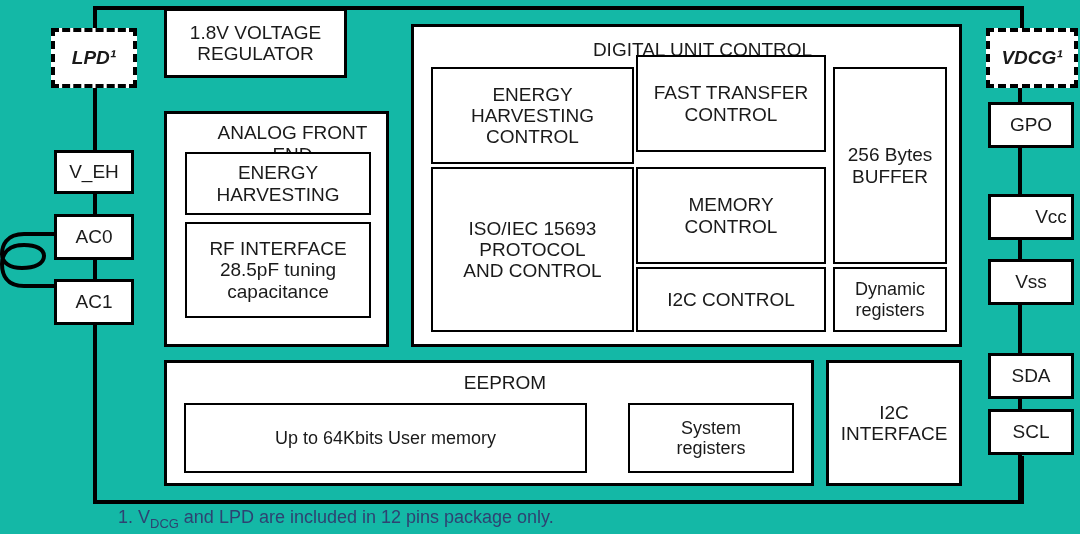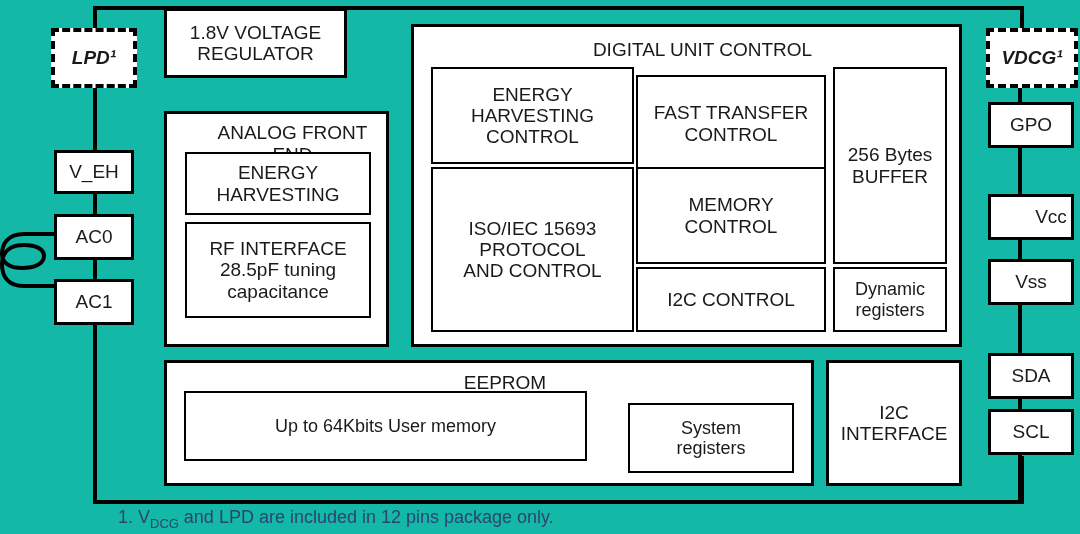--- a/index.html
+++ b/index.html
@@ -189,21 +189,21 @@
 
   <div class="group" style="left:411px; top:24px; width:551px; height:323px;">
     <div class="grp-title f-grp-lg" style="top:12px;">DIGITAL UNIT CONTROL</div>
 
     <div class="box thin f-blk" style="left:17px; top:40px; width:203px; height:97px; flex-direction:column;">
       <span class="lbl">ENERGY</span>
       <span class="lbl">HARVESTING</span>
       <span class="lbl">CONTROL</span>
     </div>
 
-    <div class="box thin f-blk" style="left:222px; top:48px; width:190px; height:97px; flex-direction:column;">
+    <div class="box thin f-blk" style="left:222px; top:28px; width:190px; height:97px; flex-direction:column;">
       <span class="lbl">FAST TRANSFER</span>
       <span class="lbl">CONTROL</span>
     </div>
 
     <div class="box thin f-blk" style="left:419px; top:40px; width:114px; height:197px; flex-direction:column;">
       <span class="lbl">256 Bytes</span>
       <span class="lbl">BUFFER</span>
     </div>
 
     <div class="box thin f-blk" style="left:17px; top:140px; width:203px; height:165px; flex-direction:column;">
@@ -223,21 +223,21 @@
 
     <div class="box thin f-blk-sm" style="left:419px; top:240px; width:114px; height:65px; flex-direction:column;">
       <span class="lbl">Dynamic</span>
       <span class="lbl">registers</span>
     </div>
   </div>
 
   <div class="group" style="left:164px; top:360px; width:650px; height:126px;">
     <div class="grp-title f-grp-lg" style="top:9px;">EEPROM</div>
 
-    <div class="box thin f-blk-sm" style="left:17px; top:28px; width:403px; height:70px;">
+    <div class="box thin f-blk-sm" style="left:17px; top:40px; width:403px; height:70px;">
       <span class="lbl">Up to 64Kbits User memory</span>
     </div>
 
     <div class="box thin f-blk-sm" style="left:461px; top:40px; width:166px; height:70px; flex-direction:column;">
       <span class="lbl">System</span>
       <span class="lbl">registers</span>
     </div>
   </div>
 
   <div class="box f-blk" style="left:826px; top:360px; width:136px; height:126px; flex-direction:column;">

